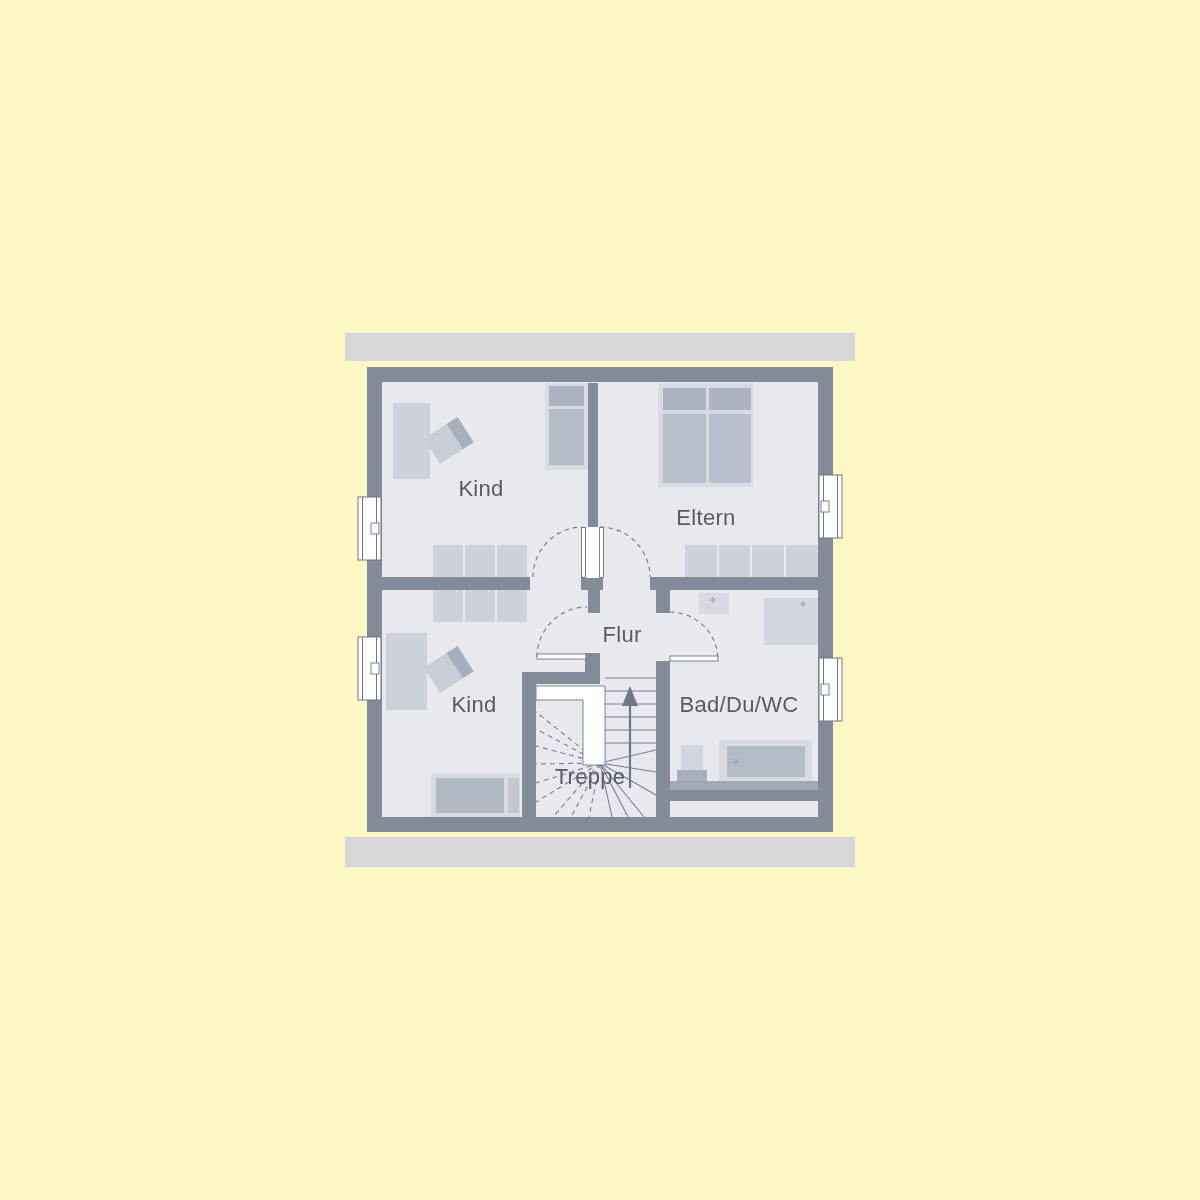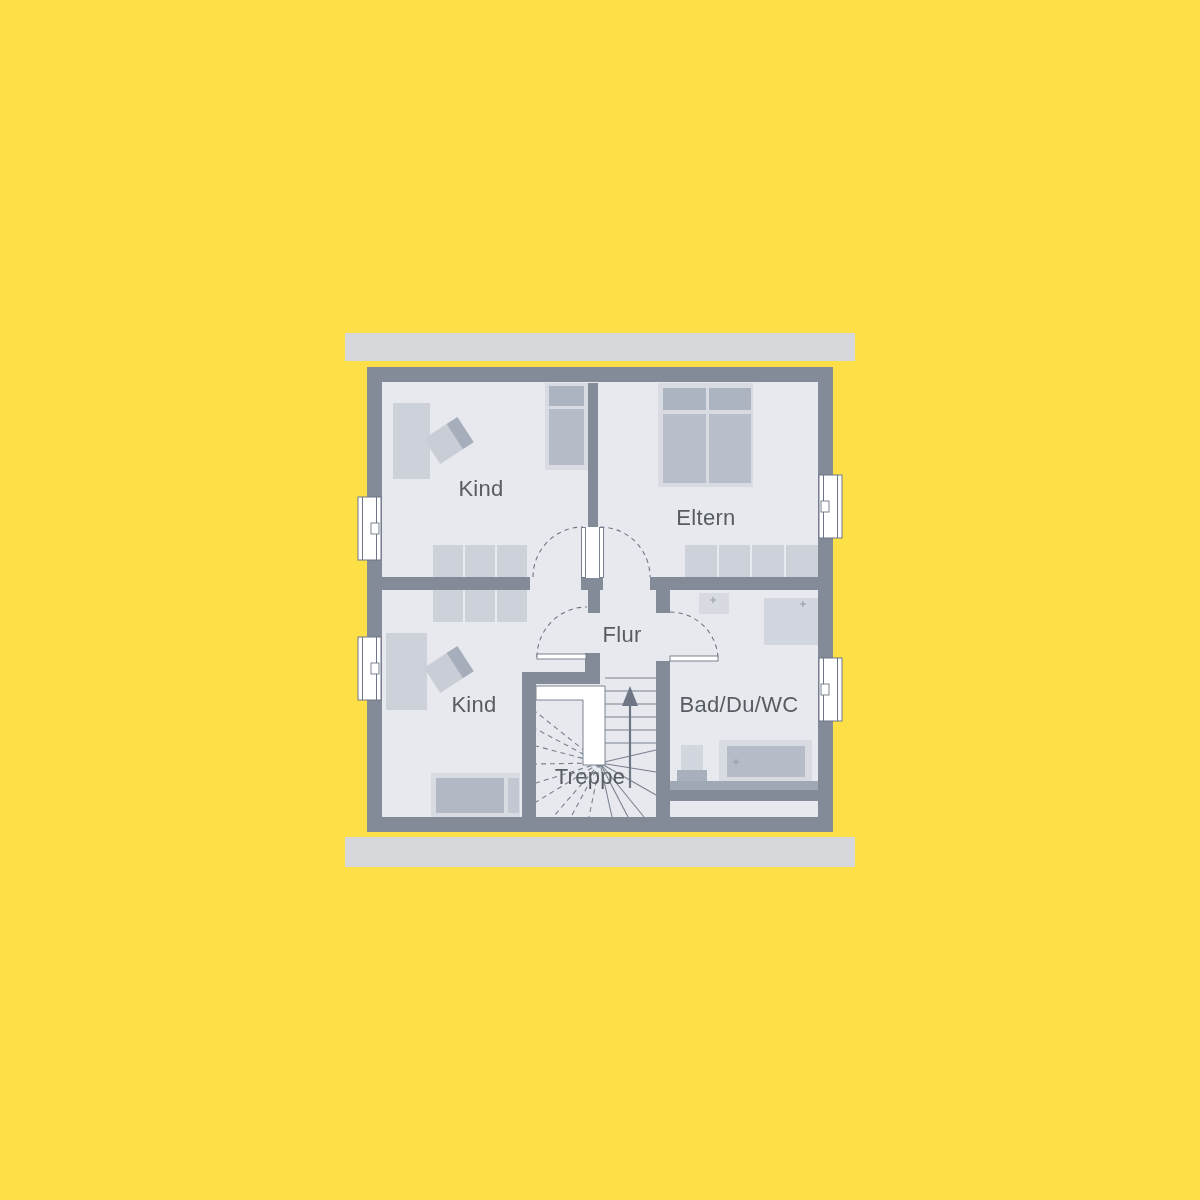--- a/index.html
+++ b/index.html
@@ -10,21 +10,21 @@
     --text:#575c63;
     --furn-light:#cdd2da;
     --furn-frame:#d8dbe1;
     --furn-med:#b5bcc8;
     --furn-pillow:#adb4c1;
     --furn-dark:#a7aebb;
     --wc-base:#a9b0bd;
     --ledge:#a1a8b5;
   }
   html,body{margin:0;padding:0;background:#ffffff;}
-  .canvas{width:1200px;height:1200px;background:#fde047;position:relative;overflow:hidden;}
+  .canvas{width:1200px;height:1200px;background:#fef9c3;position:relative;overflow:hidden;}
   svg{display:block;}
   .wall{fill:var(--wall);}
   .furn-light{fill:var(--furn-light);}
   .furn-frame{fill:var(--furn-frame);}
   .furn-med{fill:var(--furn-med);}
   .furn-pillow{fill:var(--furn-pillow);}
   .furn-dark{fill:var(--furn-dark);}
   .wc-base{fill:var(--wc-base);}
   .ledge{fill:var(--ledge);}
   .lined{stroke:var(--line);stroke-width:1;fill:none;}

